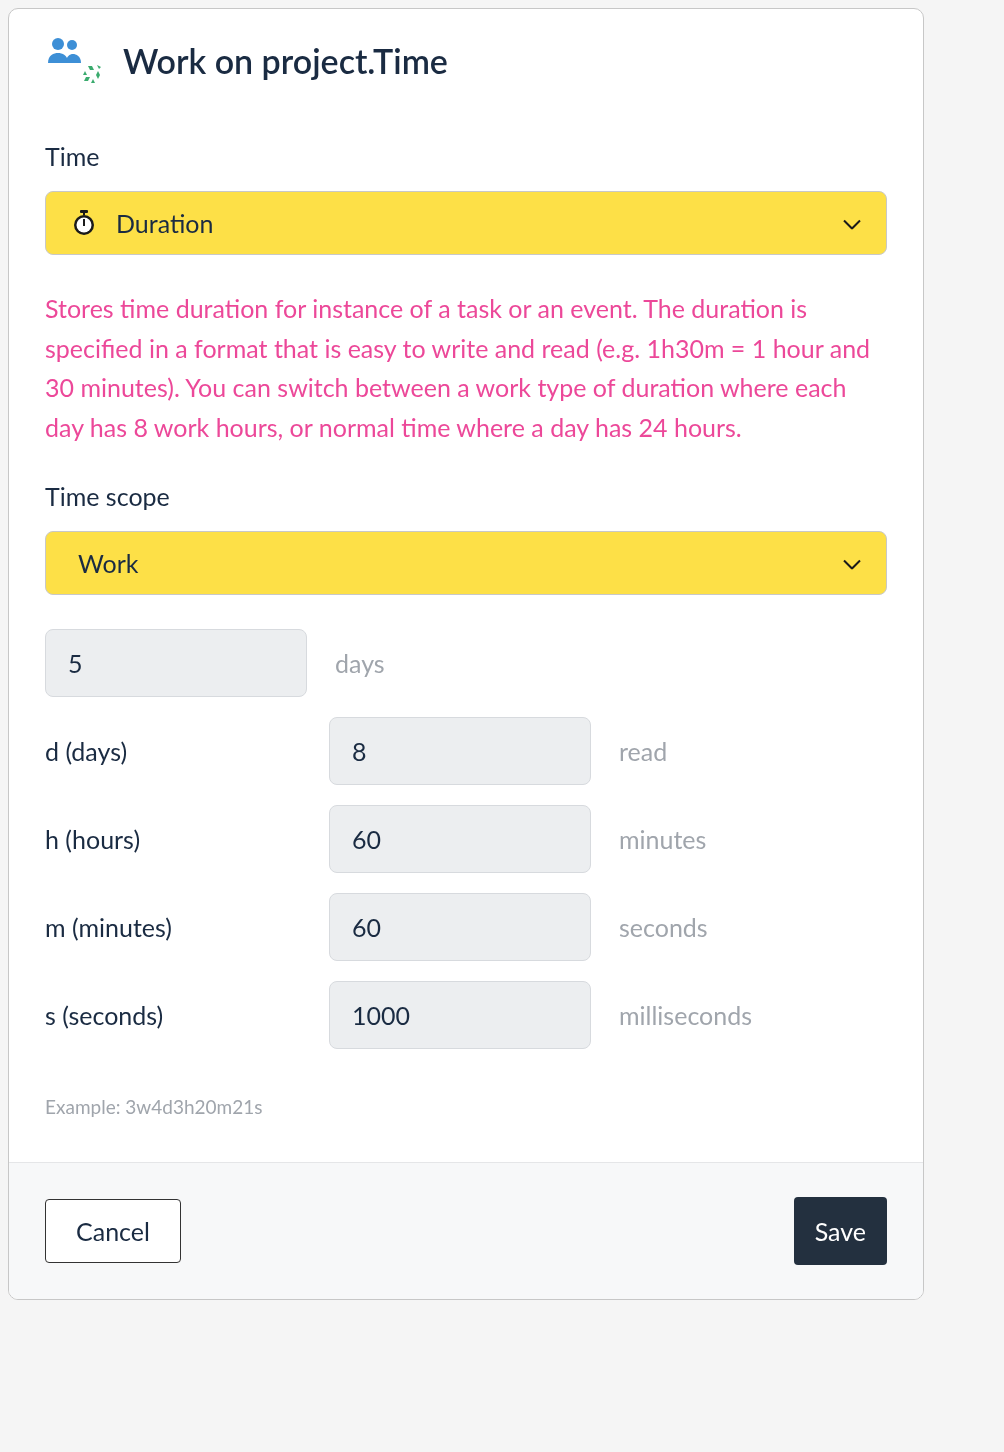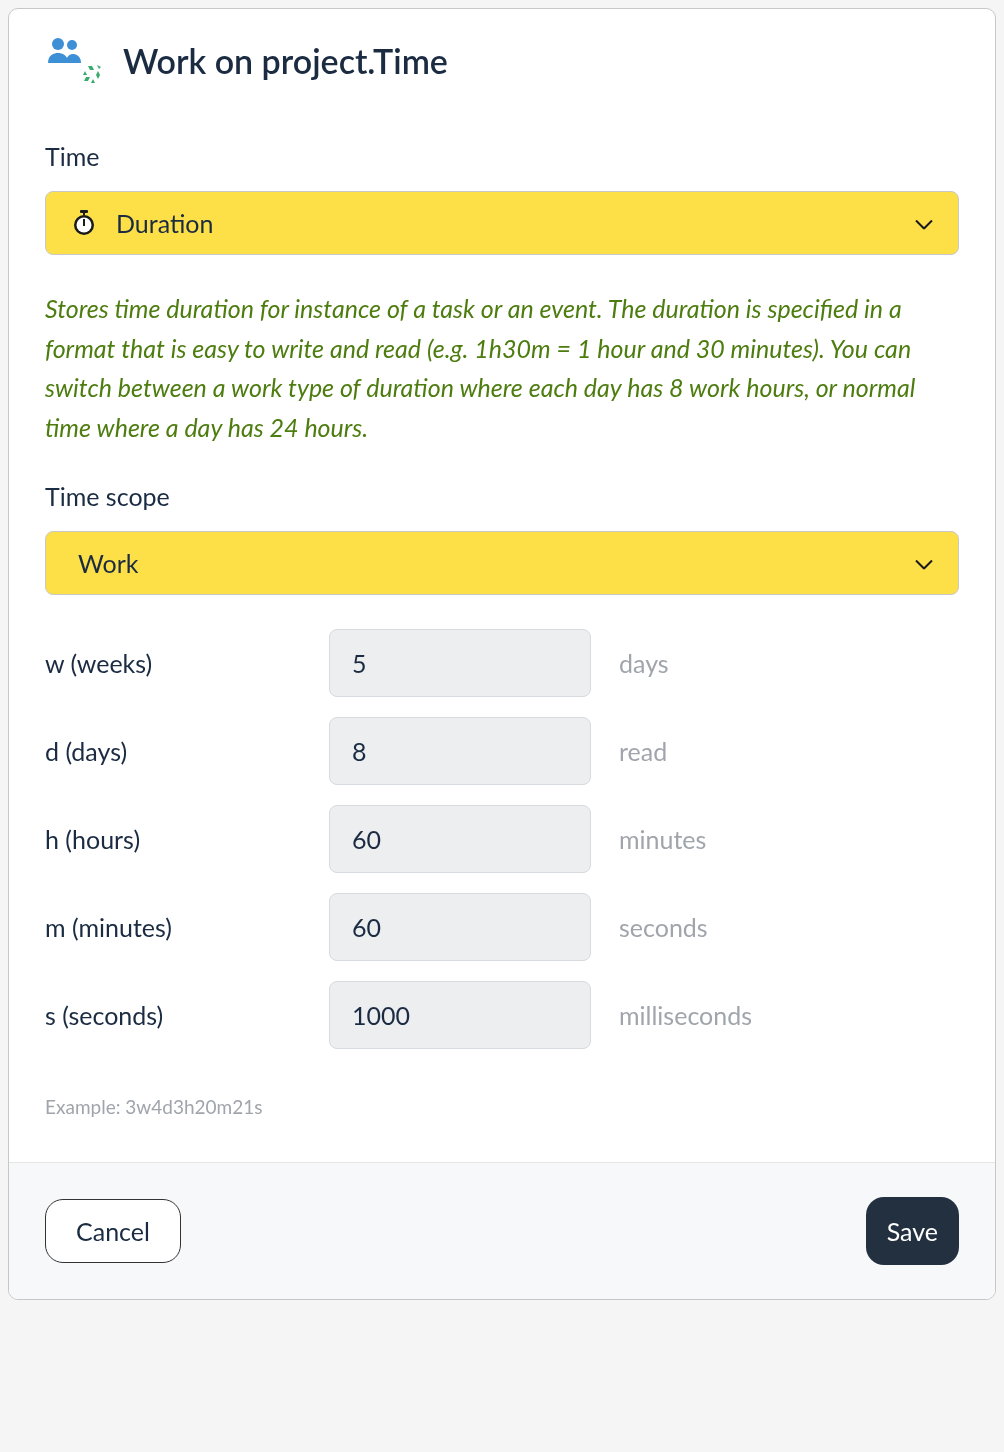--- a/index.html
+++ b/index.html
@@ -6,21 +6,21 @@
     box-sizing: border-box;
     margin: 0;
     padding: 0;
   }
   body {
     font-family: -apple-system, BlinkMacSystemFont, "Segoe UI", "Lato", Roboto, Helvetica, Arial, sans-serif;
     background: #f5f5f5;
     padding: 8px;
   }
   .modal {
-    width: 988px;
+    width: 916px;
     background: #fff;
     border: 1px solid #c7c7c7;
     border-radius: 10px;
     overflow: hidden;
     display: flex;
     flex-direction: column;
   }
   .modal-body {
     padding: 28px 36px 44px 36px;
   }
@@ -72,24 +72,23 @@
   .select-caret {
     position: absolute;
     right: 26px;
     top: 50%;
     transform: translateY(-50%);
     pointer-events: none;
   }
   .help-text {
     font-size: 25px;
     line-height: 1.58;
-    color: #4d7c0f;
+    color: #ec4899;
     margin-top: 34px;
     margin-bottom: 28px;
-    font-style: italic;
   }
   .units-table {
     margin-top: 30px;
     margin-bottom: 46px;
   }
   .unit-row {
     display: flex;
     align-items: center;
     margin-bottom: 20px;
   }
@@ -125,21 +124,21 @@
     background: #f7f8f9;
     border-top: 1px solid #e5e6e8;
     padding: 34px 36px;
     display: flex;
     justify-content: space-between;
     align-items: center;
   }
   .btn {
     font-size: 25px;
     font-family: inherit;
-    border-radius: 18px;
+    border-radius: 4px;
     padding: 16px 30px;
     cursor: pointer;
     border: 1px solid transparent;
   }
   .btn-cancel {
     background: #fff;
     color: #1a2b42;
     border: 1.5px solid #333;
   }
   .btn-save {
@@ -210,21 +209,20 @@
         <span class="select-caret">
           <svg width="18" height="10" viewBox="0 0 18 10">
               <path d="M1 1 L9 9 L17 1" stroke="#1a1a1a" stroke-width="2" fill="none"></path>
             </svg>
         </span>
       </div>
     </div>
 
     <div class="units-table">
       <div class="unit-row">
-        <span class="unit-label">w (weeks)</span>
         <input class="unit-input" type="text" value="5" style="">
         <span class="unit-suffix">days</span>
       </div>
       <div class="unit-row">
         <span class="unit-label">d (days)</span>
         <input class="unit-input" type="text" value="8" style="">
         <span class="unit-suffix">read</span>
       </div>
       <div class="unit-row">
         <span class="unit-label">h (hours)</span>

